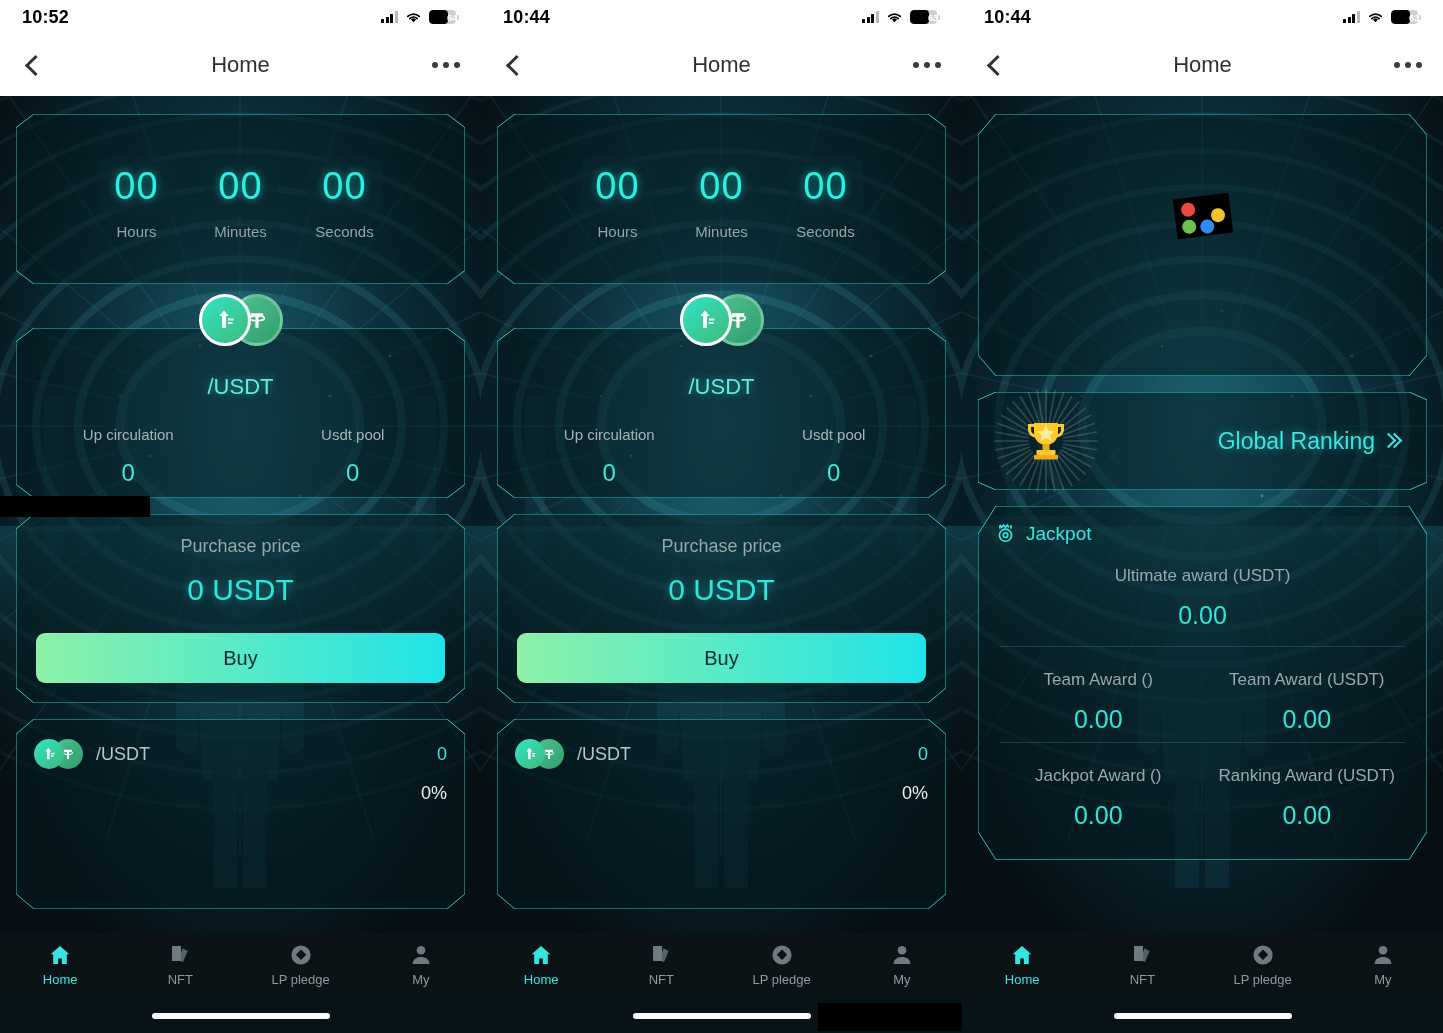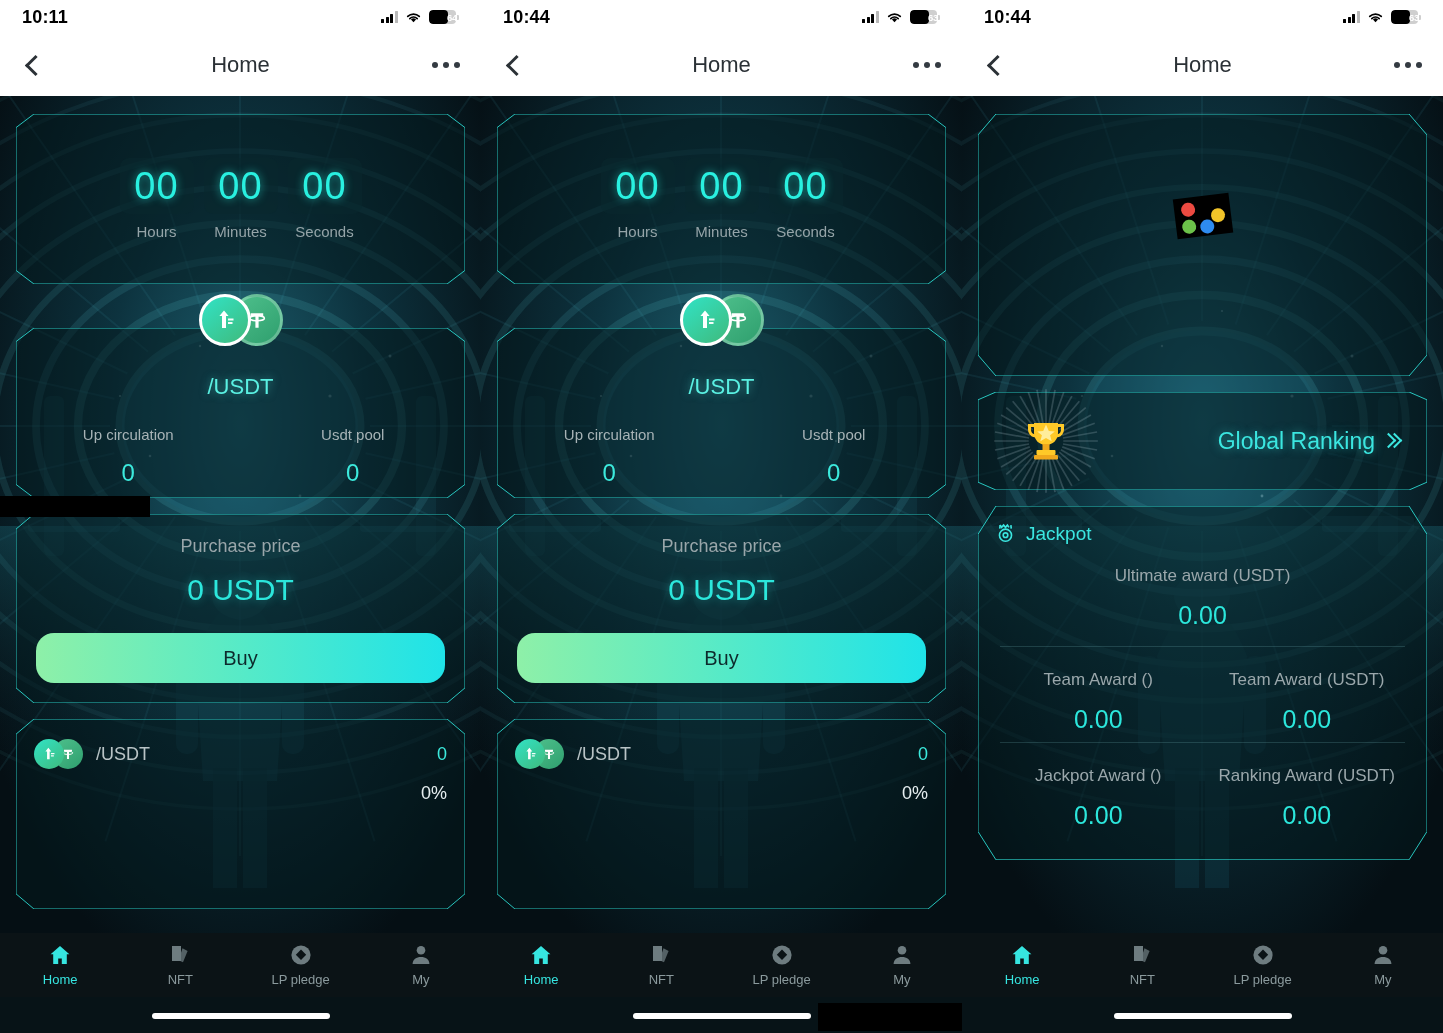--- a/index.html
+++ b/index.html
@@ -60,21 +60,21 @@
   .hud { position:relative; margin-bottom:16px; }
   .hud-inner { position:relative; z-index:2; }
   .hud-frame { position:absolute; inset:0; pointer-events:none; z-index:3; }
   .hud-frame svg { width:100%; height:100%; display:block; }
   .hud-bg { position:absolute; inset:0; z-index:0; }
   .hud-bg svg { width:100%; height:100%; display:block; }
 
   
   .countdown { height:170px; display:flex; flex-direction:column;
     align-items:center; justify-content:center; }
-  .cd-row { display:flex; gap:10px; align-items:flex-end;text-align:right; }
+  .cd-row { display:flex; gap:30px; align-items:flex-end;text-align:right; }
   .cd-unit { display:flex; flex-direction:column; align-items:center; }
   .cd-num { width:74px; height:56px; border-radius:9px;
     background:rgba(10,40,45,.55); display:flex; align-items:center;
     justify-content:center; font-size:38px; color:#29f0e0; letter-spacing:1px;
     text-shadow:0 0 9px rgba(41,240,224,.65); }
   .cd-lbl { margin-top:9px; font-size:15px; color:#95a4a8; }
 
   
   .poolwrap { position:relative; margin-top:44px; margin-bottom:16px; }
   .pool { height:170px; padding-top:46px; }
@@ -91,21 +91,21 @@
   .pool-cols { display:flex; margin-top:26px; }
   .pool-col { flex:1; text-align:center; }
   .pool-lbl { font-size:15px; color:#a7b3b6; }
   .pool-val { margin-top:16px; font-size:24px; color:#3ceadd; }
 
   
   .purchase { padding:22px 20px 20px 20px; }
   .pp-lbl { text-align:center; font-size:18px; color:#99a6aa; }
   .pp-val { text-align:center; margin-top:16px; font-size:30px; color:#2ce7dc;
     text-shadow:0 0 10px rgba(44,231,220,.45); }
-  .buy-btn { margin-top:26px; height:50px; border-radius:18px;
+  .buy-btn { margin-top:26px; height:50px; border-radius:9px;
     background:linear-gradient(90deg,#8ef0a8 0%,#5cebc4 45%,#1fe3e8 100%);
     display:flex; align-items:center; justify-content:center; font-size:20px;
     color:#0d2a2c; border:none; width:100%; cursor:pointer;
     font-family:"Liberation Sans", sans-serif; }
 
   
   .listcard { height:190px; padding:20px 18px; }
   .lc-row { display:flex; align-items:center; }
   .lc-coins { display:flex; align-items:center; }
   .lc-coin { width:30px; height:30px; border-radius:50%; display:flex;
@@ -185,21 +185,21 @@
     border-radius:3px; }
   .tabbar-lower { position:absolute; left:0; right:0; top:64px; bottom:0;
     background:#071317; }
 </style>
 </head>
 <body>
 
 <div class="strip">
     <div class="phone p1">
   <div class="statusbar">
-    <div class="sb-time">10:11</div>
+    <div class="sb-time">10:52</div>
     <div class="sb-right">
       <div class="sig">
         <i></i>
             <i></i>
             <i></i>
             <i></i>
       </div>
       <svg viewBox="0 0 18 13" width="17" height="13">
         <path d="M9 11.6 6.3 8.7a3.9 3.9 0 0 1 5.4 0z" fill="#000"></path>
         <path d="M2.9 5.3a8.8 8.8 0 0 1 12.2 0" stroke="#000" stroke-width="1.8" fill="none" stroke-linecap="round"></path>

